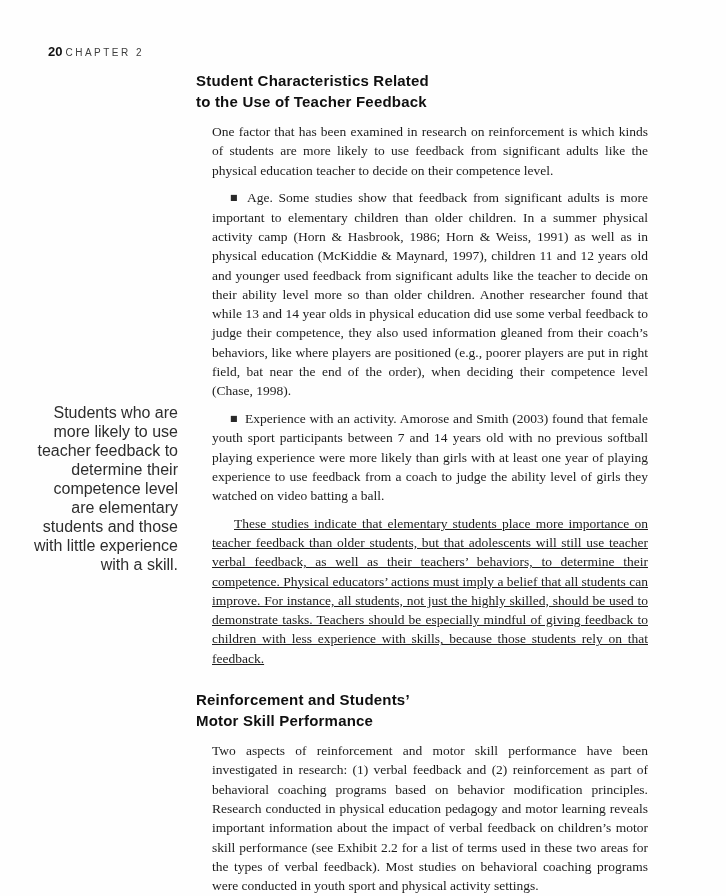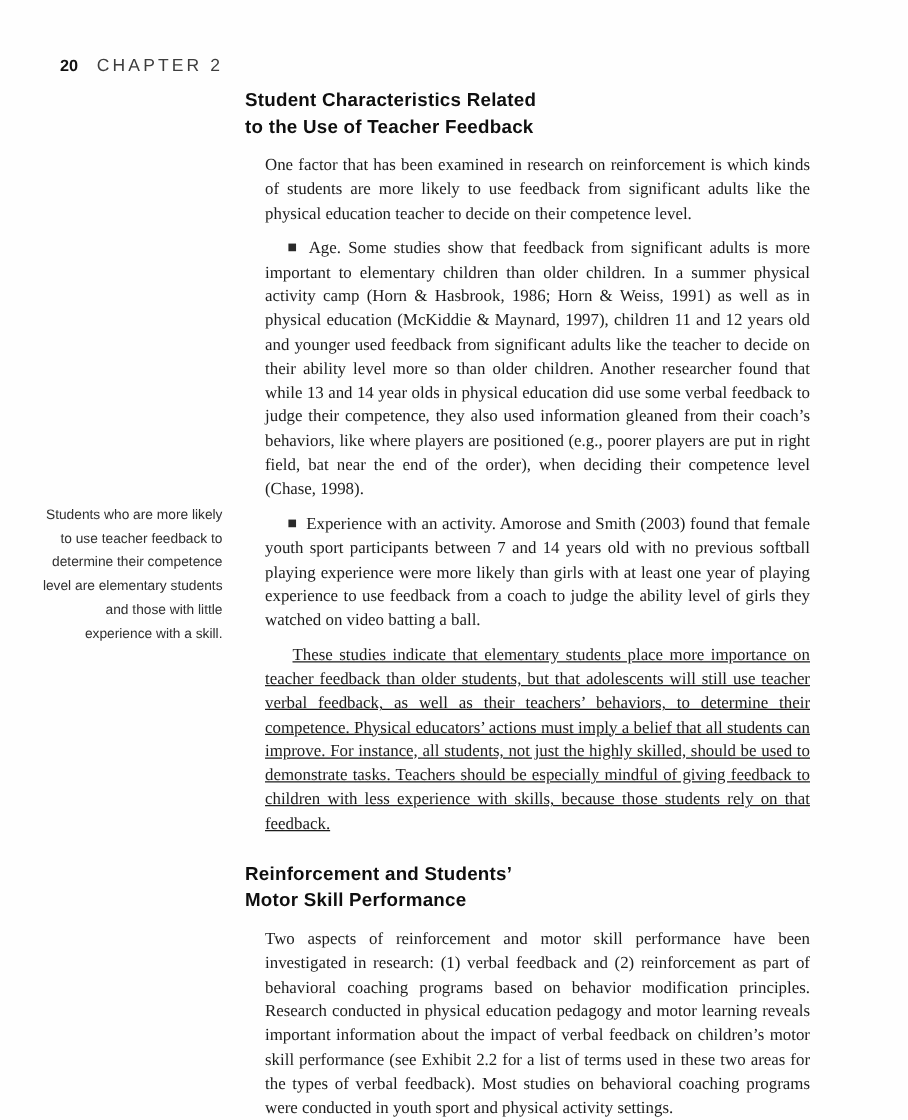--- a/index.html
+++ b/index.html
@@ -13,30 +13,30 @@
     color: #1c1c1c;
   }
 
   
   .running-head {
     position: absolute;
     left: 48px;
     top: 44px;
     display: flex;
     align-items: baseline;
-    gap: 15px;
+    gap: 3px;
     font-family: "Liberation Sans", sans-serif;
   }
   .folio {
     font-size: 13px;
     font-weight: bold;
     color: #111;
   }
   .chapter-label {
-    font-size: 14px;
+    font-size: 10px;
     letter-spacing: 2.5px;
     color: #3d3d3d;
   }
 
   
   .focus-point {
     position: absolute;
     left: 30px;
     top: 398px;
     width: 148px;
@@ -63,21 +63,21 @@
     color: #5e5e5e;
     text-shadow:
       -1px -1px 0 #fff, 1px -1px 0 #fff,
       -1px 1px 0 #fff, 1px 1px 0 #fff,
       0 -1px 0 #fff, 0 1px 0 #fff,
       -1px 0 0 #fff, 1px 0 0 #fff;
   }
   .fp-text {
     margin-top: 5px;
     font-family: "Liberation Sans", sans-serif;
-    font-size: 11px;
+    font-size: 16px;
     line-height: 19px;
     text-align: right;
     color: #2e2e2e;
   }
 
   
   .main-col {
     position: absolute;
     left: 196px;
     top: 70px;

